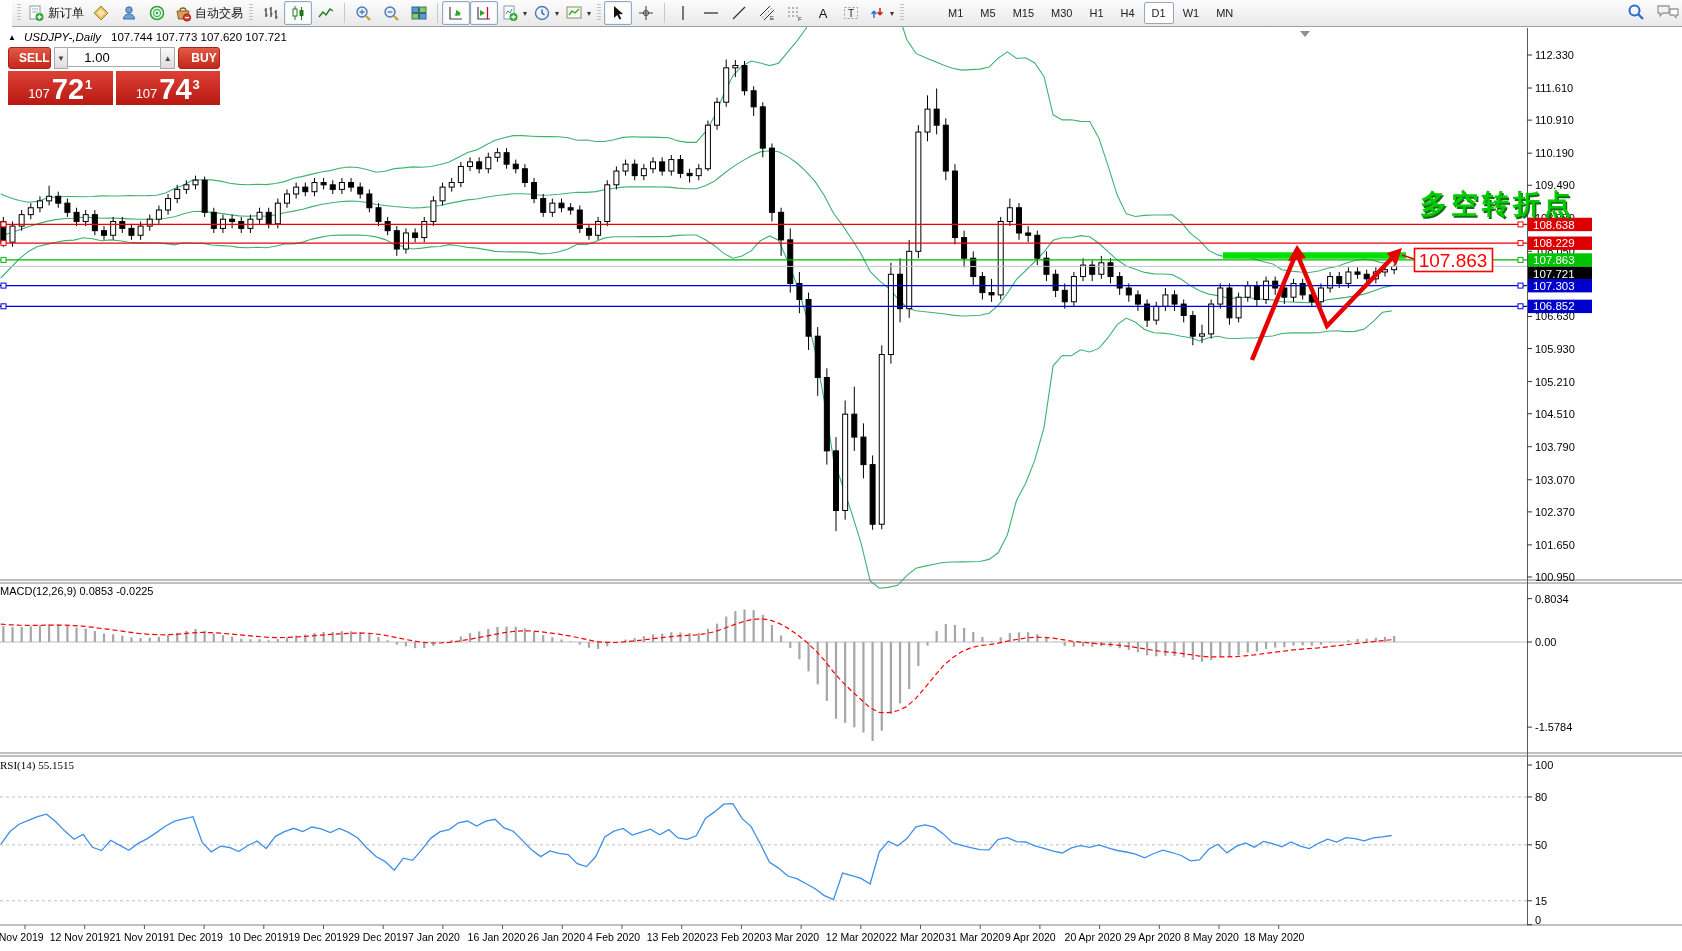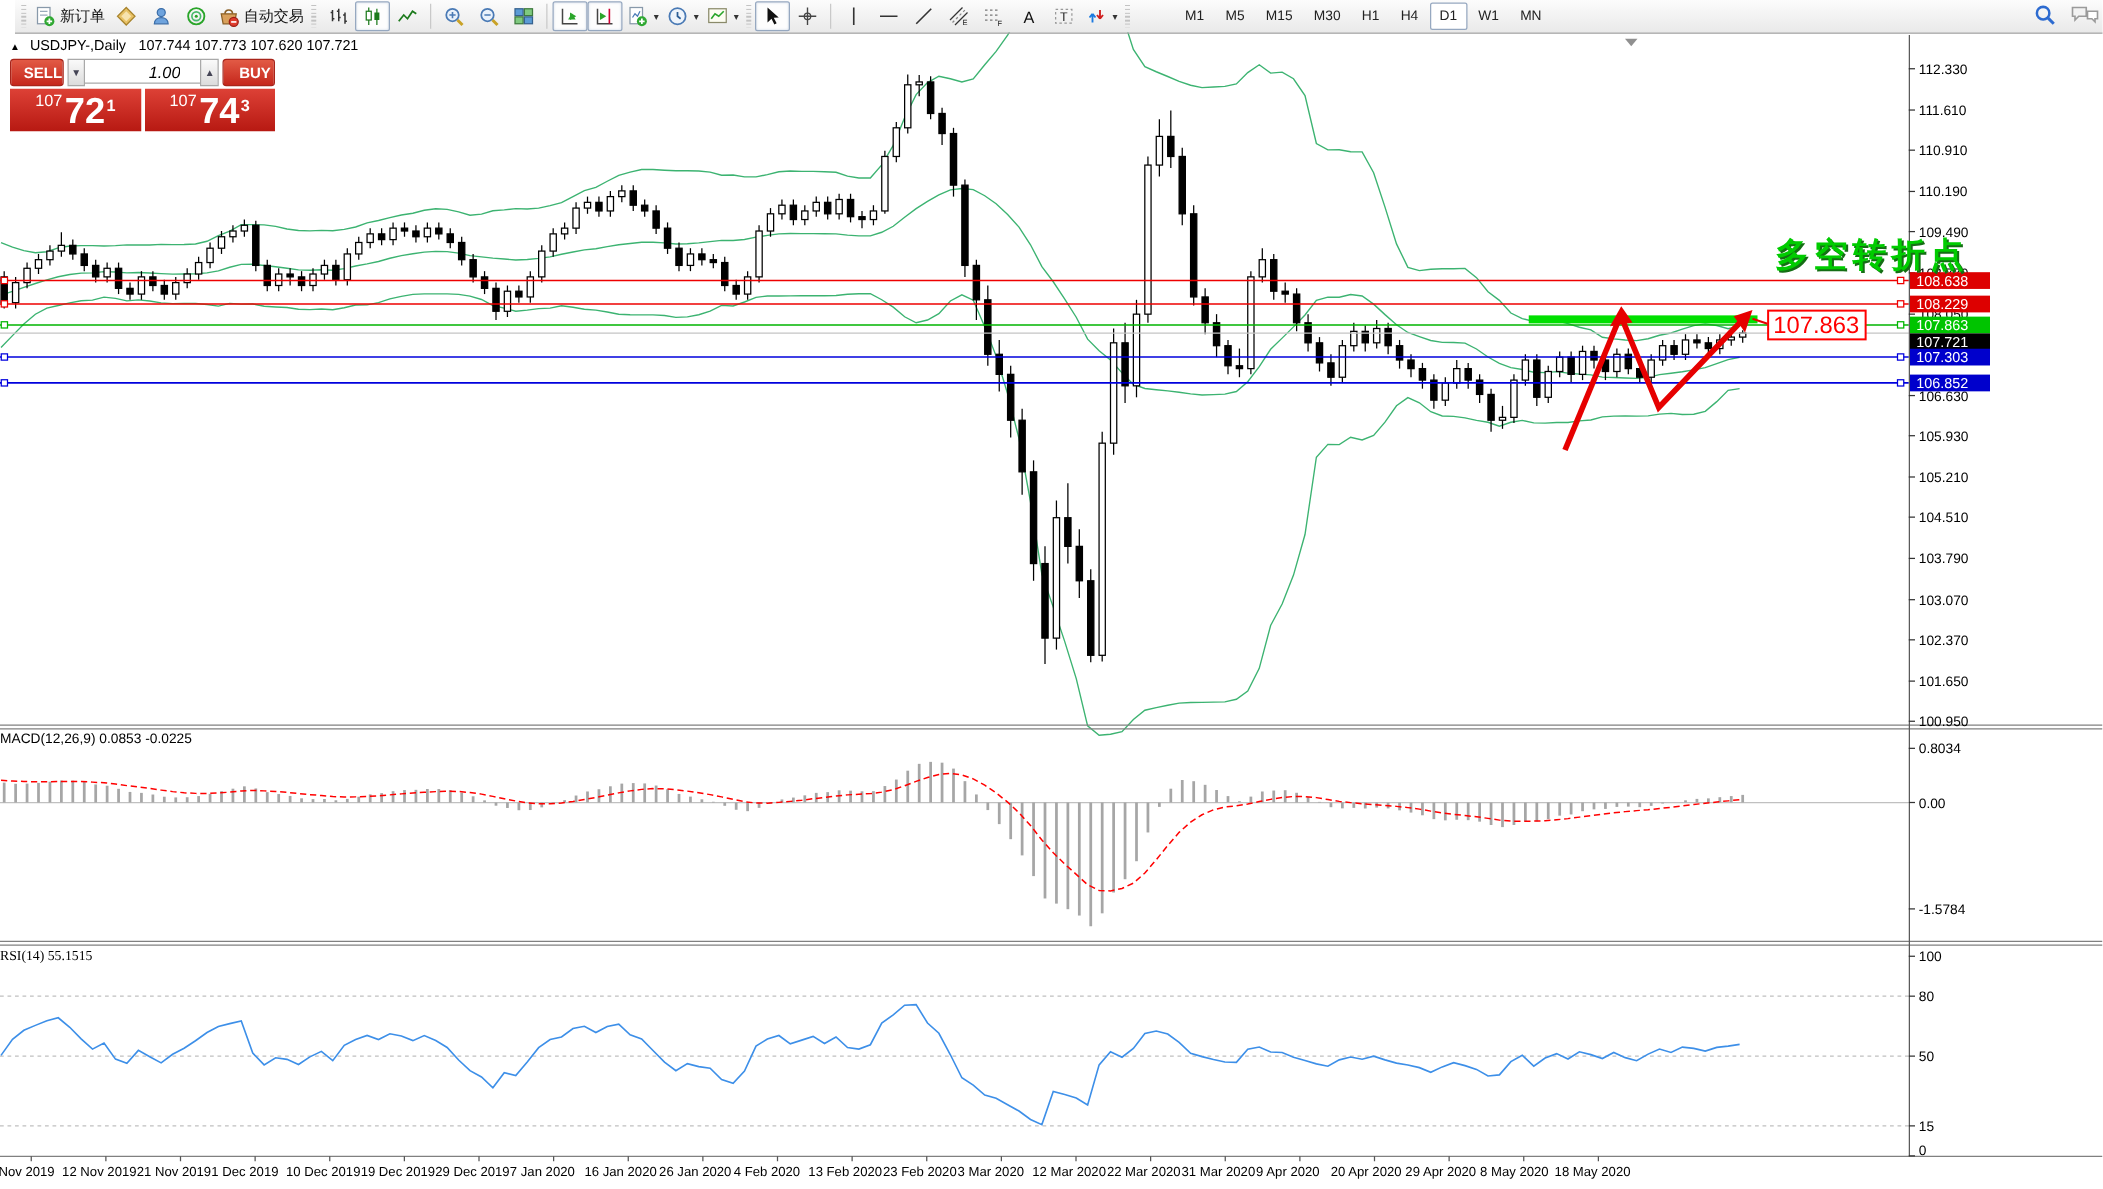--- a/index.html
+++ b/index.html
@@ -28,25 +28,25 @@
   .chart-head .tri{font-size:8px;}
   .one-click{position:absolute;left:8px;top:47px;width:212px;z-index:6;}
   .oc-top{display:flex;height:22px;}
   .oc-btn{width:45px;color:#fff;font-weight:bold;font-size:12px;display:flex;align-items:center;
     justify-content:center;background:linear-gradient(#e25a45,#c5271c);
     border:1px solid #a8241a;border-radius:3px;padding-left:10px;}
   .oc-spin{width:19px;height:20px;margin-left:3px;display:flex;align-items:center;justify-content:center;
     background:linear-gradient(#fafafa,#dcdcdc);border:1px solid #a9a9a9;font-size:8px;color:#445;}
   .oc-spin.up{margin-left:0;margin-right:3px;}
   .oc-vol{width:60px;height:18px;border:1px solid #a9a9a9;border-left:none;border-right:none;
-    font-size:13px;text-align:right;padding:0 16px;font-family:"Liberation Sans",sans-serif;font-style:italic;}
+    font-size:13px;padding:0 16px;font-family:"Liberation Sans",sans-serif;}
   .oc-prices{display:flex;margin-top:2px;gap:3px;}
   .oc-cell{flex:1;height:33px;color:#fff;display:flex;align-items:flex-end;justify-content:center;
     background:linear-gradient(#dd4136,#b71912);padding-bottom:1px;}
-  .oc-cell .sm{font-size:13px;margin:0 2px 16px 0;}
+  .oc-cell .sm{font-size:13px;margin:0 2px 3px 0;}
   .oc-cell .big{font-size:29px;font-weight:bold;line-height:29px;}
   .oc-cell .sup{font-size:13px;font-weight:bold;margin:0 0 12px 1px;}
   
   .pane-label{position:absolute;left:0;z-index:4;font-size:11px;color:#000;}
   svg text{font-family:"Liberation Sans",sans-serif;}
   .icon-svg{display:block;}
 </style>
 </head>
 <body>
 
@@ -885,21 +885,21 @@
       <text x="1124.3" y="941" font-size="10.5" fill="#000">29 Apr 2020</text>
       <line x1="1219" y1="925" x2="1219" y2="929" stroke="#555"></line>
       <text x="1184" y="941" font-size="10.5" fill="#000">8 May 2020</text>
       <line x1="1278.7" y1="925" x2="1278.7" y2="929" stroke="#555"></line>
       <text x="1243.7" y="941" font-size="10.5" fill="#000">18 May 2020</text>
     </g>
   </svg>
 
 <div class="chart-head">
   <span class="tri">▲</span>
-  <span style="margin-right:2px;">USDJPY-,Daily</span>
+  <span style="margin-right:2px;font-style:italic;">USDJPY-,Daily</span>
   <span>107.744 107.773 107.620 107.721</span>
 </div>
 
 <div class="one-click">
   <div class="oc-top">
     <div class="oc-btn">SELL</div>
     <div class="oc-spin">▼</div>
     <input class="oc-vol" value="1.00" style="">
     <div class="oc-spin up">▲</div>
     <div class="oc-btn">BUY</div>

